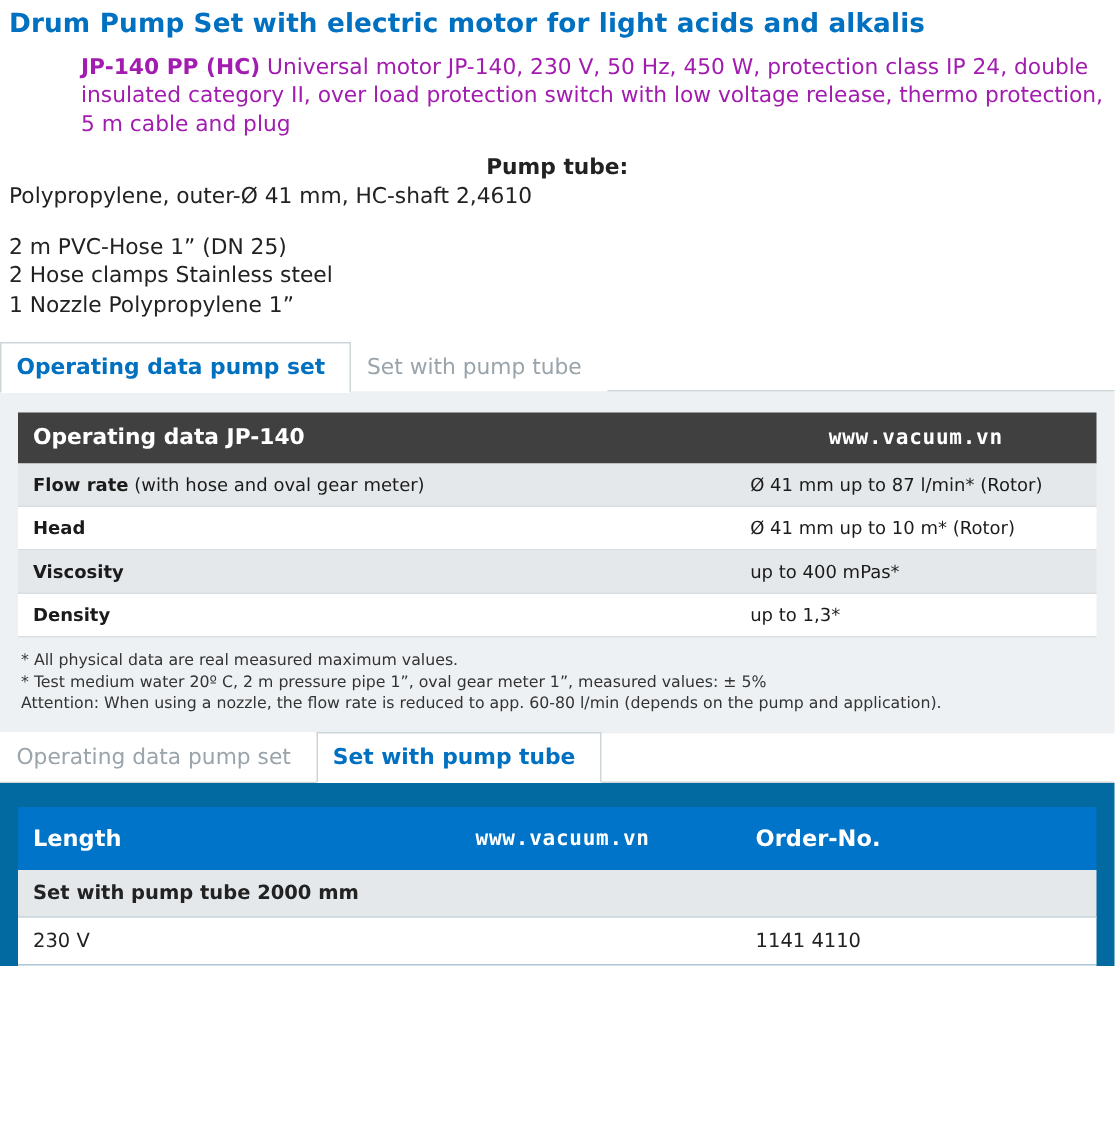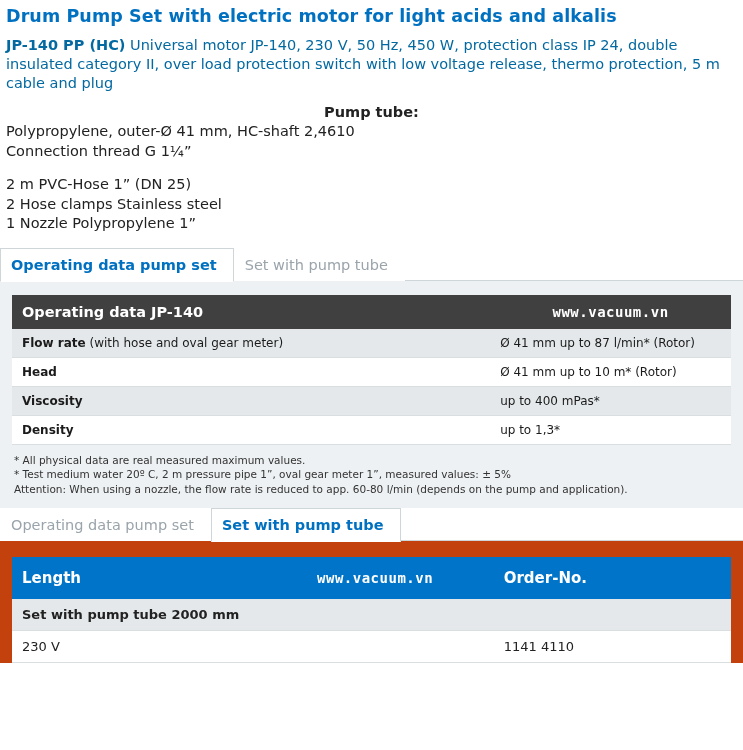--- a/index.html
+++ b/index.html
@@ -25,21 +25,22 @@
     color: #0070c0;
     font-size: 17.5px;
     font-weight: bold;
     padding: 6px 8px 2px 6px;
     letter-spacing: 0.1px;
   }
   .desc {
     padding: 8px 6px 0 6px;
     font-size: 14.5px;
     line-height: 19px;
-    color: #0369a1;
+    color: #a21caf;
+    margin-left: 48px;
   }
   .desc .bold {
     font-weight: bold;
   }
   .section-head {
     padding: 10px 6px 0 6px;
     font-size: 14.5px;
     font-weight: bold;
     line-height: 19px;
     text-align: center;
@@ -53,21 +54,21 @@
     padding-top: 14px;
   }
 
   
   .tabbar {
     position: relative;
     margin-top: 14px;
     height: 32px;
     border-bottom: 1px solid #cfd6da;
     display: flex;
-    align-items: flex-start;
+    align-items: center;
   }
   .tab {
     padding: 6px 16px 6px 10px;
     font-size: 14.5px;
     color: #9aa4ab;
     background: #ffffff;
     border: 1px solid transparent;
     border-bottom: none;
     line-height: 20px;
     box-sizing: border-box;
@@ -134,21 +135,21 @@
   }
   .footnotes {
     font-size: 10.5px;
     color: #333333;
     line-height: 14.5px;
     padding: 8px 2px 2px 2px;
   }
 
   
   .panel2 {
-    background: #c2410c;
+    background: #0369a1;
     padding: 16px 12px 0 12px;
     box-sizing: border-box;
   }
   table.data2 {
     width: 100%;
     border-collapse: collapse;
     table-layout: fixed;
     font-size: 13px;
   }
   table.data2 th {
@@ -189,21 +190,20 @@
   <div class="title">Drum Pump Set with electric motor for light acids and alkalis</div>
 
   <div class="desc">
     <span class="bold">JP-140 PP (HC)</span>
     <span>Universal motor JP-140, 230 V, 50 Hz, 450 W, protection class IP 24, double insulated category II, over load protection switch with low voltage release, thermo protection, 5 m cable and plug</span>
   </div>
 
   <div class="section-head">Pump tube:</div>
   <div class="lines">
     <div>Polypropylene, outer-Ø 41 mm, HC-shaft 2,4610</div>
-    <div>Connection thread G 1¼”</div>
   </div>
   <div class="lines gap">
     <div>2 m PVC-Hose 1” (DN 25)</div>
     <div>2 Hose clamps Stainless steel</div>
     <div>1 Nozzle Polypropylene 1”</div>
   </div>
 
   <div class="tabbar">
     <div class="tab active">Operating data pump set</div>
     <div class="tab">Set with pump tube</div>

